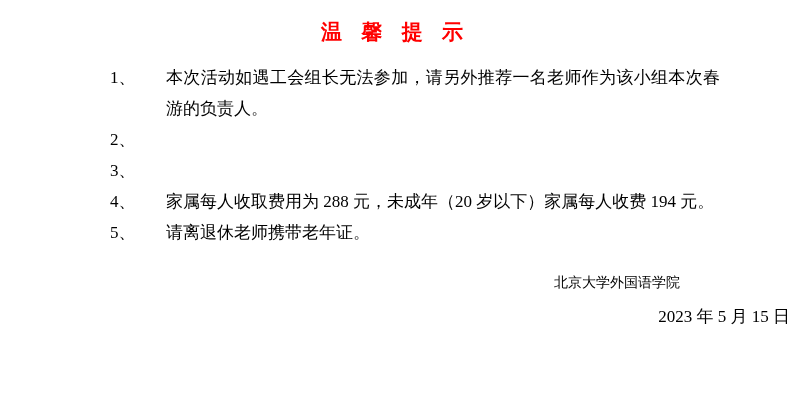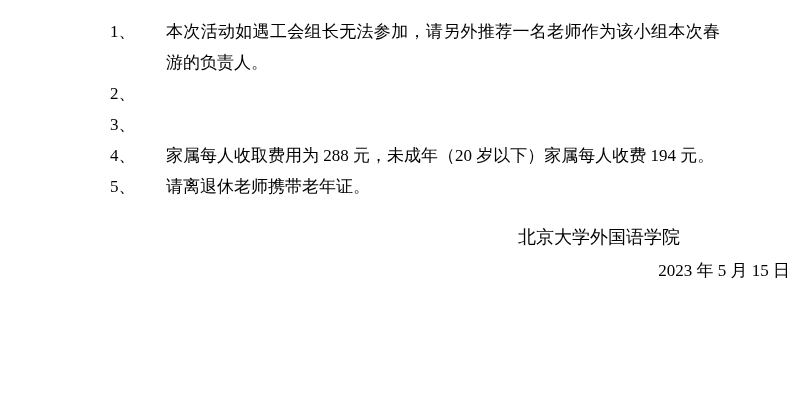--- a/index.html
+++ b/index.html
@@ -53,34 +53,35 @@
   .item-text {
     flex: 1 1 auto;
     padding-right: 70px;
     text-align: justify;
     text-justify: inter-ideograph;
   }
   .signature {
     margin-top: 18px;
     padding-right: 110px;
     text-align: right;
-    font-size: 18px;
+    font-size: 14px;
     line-height: 34px;
   }
   .sig-date {
     text-align: right;
     font-size: 17px;
     line-height: 34px;
   }
 </style>
 </head>
 <body>
 
 <div class="page">
 
+  <div class="doc-title">温 馨 提 示</div>
 
   <ul class="body-list">
     <li class="item">
       <span class="item-num">1、</span>
       <span class="item-text">本次活动如遇工会组长无法参加，请另外推荐一名老师作为该小组本次春游的负责人。</span>
     </li>
     <li class="item">
       <span class="item-num">2、</span>
     </li>
     <li class="item">

